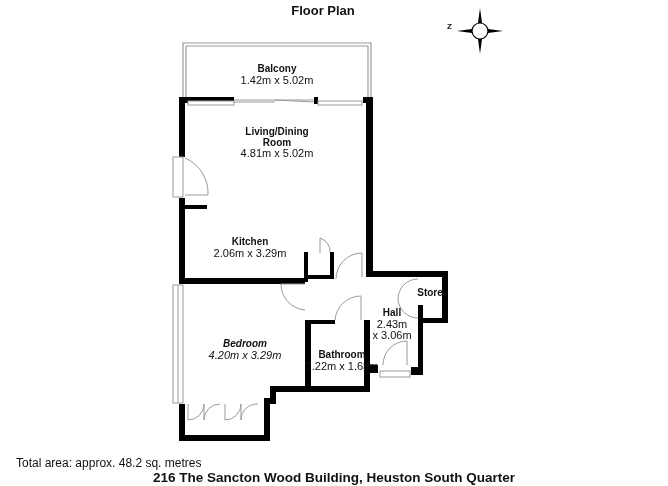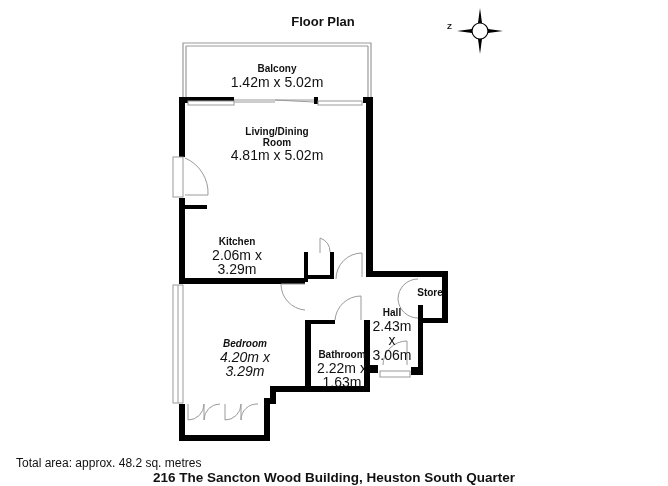--- a/index.html
+++ b/index.html
@@ -1,23 +1,23 @@
 <!DOCTYPE html>
 <html><head>
 <meta charset="utf-8">
 <style>
   html, body { margin: 0; padding: 0; background: #ffffff; }
   body { width: 668px; height: 486px; position: relative; overflow: hidden; font-family: "Liberation Sans", sans-serif; color: #111; }
-  .title { position: absolute; left: 0; width: 646px; top: 14px; text-align: center; font-size: 13px; font-weight: bold; }
+  .title { position: absolute; left: 0; width: 646px; top: 3px; text-align: center; font-size: 13px; font-weight: bold; }
   .compass { position: absolute; left: 445px; top: 4px; width: 60px; height: 50px; }
   .compass-z { position: absolute; left: 447px; top: 22px; font-size: 8px; font-weight: bold; }
   svg.plan { position: absolute; left: 0; top: 0; }
   .room-label { position: absolute; text-align: center; line-height: 1.05; }
   .room-name { font-size: 10px; font-weight: bold; display: block; }
-  .room-dim { font-size: 14px; display: block; }
+  .room-dim { font-size: 11px; display: block; }
   .footer-area { position: absolute; left: 16px; width: 668px; top: 456px; text-align: left; font-size: 12px; }
   .footer-address { position: absolute; left: 0; width: 668px; top: 470px; text-align: center; font-size: 13.5px; font-weight: bold; }
 </style>
 </head>
 <body>
 
 <div class="title">Floor Plan</div>
 
 <svg class="compass" viewBox="0 0 60 50" width="60" height="50">
   <circle cx="35" cy="27" r="8" fill="#fff" stroke="#000" stroke-width="1.2"></circle>
@@ -108,21 +108,21 @@
   <span class="room-name">Balcony</span>
   <span class="room-dim">1.42m x 5.02m</span>
 </div>
 
 <div class="room-label" style="left:224px; top:127px; width:106px;">
   <span class="room-name">Living/Dining</span>
   <span class="room-name">Room</span>
   <span class="room-dim">4.81m x 5.02m</span>
 </div>
 
-<div class="room-label" style="left:192px; top:237px; width:90px;">
+<div class="room-label" style="left:205px; top:237px; width:90px;">
   <span class="room-name">Kitchen</span>
   <span class="room-dim">2.06m x 3.29m</span>
 </div>
 
 <div class="room-label" style="left:410px; top:288px; width:40px;">
   <span class="room-name">Store</span>
 </div>
 
 <div class="room-label" style="left:372px; top:308px; width:40px;">
   <span class="room-name">Hall</span>

